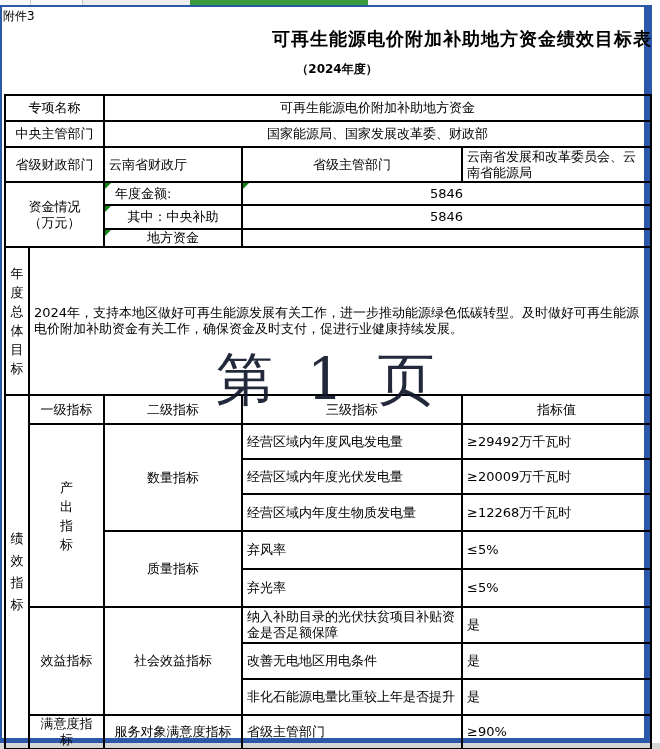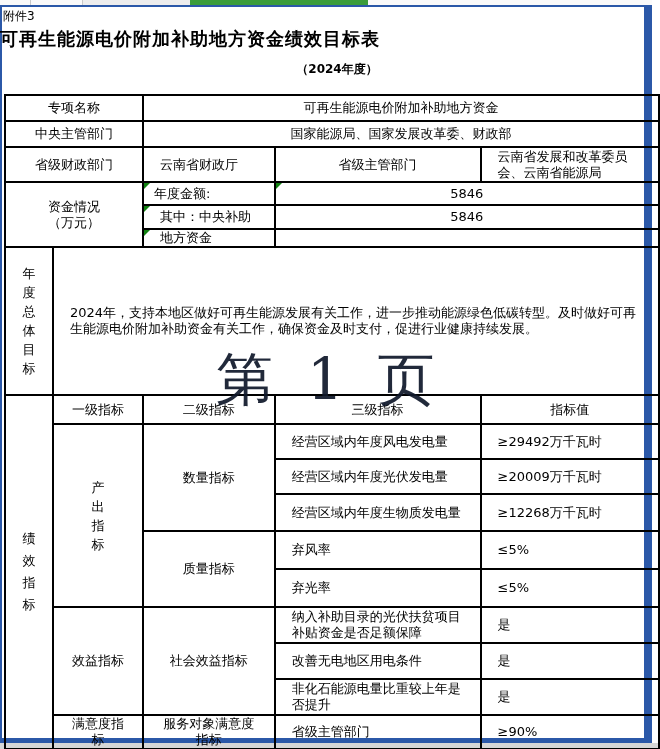--- a/index.html
+++ b/index.html
@@ -17,33 +17,33 @@
   .strip-green{ position:absolute; top:0; height:5px; left:190px; width:178px; }
   .win-top    { position:absolute; left:0; top:5px;  width:652px; height:2px; }
   .win-left   { position:absolute; left:0; top:5px;  width:2px;  height:738px; }
   .win-right  { position:absolute; left:644px; top:5px; width:8px; height:738px; }
   .win-bottom { position:absolute; left:0; top:738px; width:652px; height:5px; }
   .below-strip{ position:absolute; left:0; top:743px; width:660px; height:6px; background:#d6d6d6; }
   .right-gap  { position:absolute; left:652px; top:0; width:8px; height:743px; background:#ffffff; }
 
   
   .attach   { position:absolute; left:3px; top:8px; font-size:12px; }
-  .doc-title{ position:absolute; left:0; top:27px; width:652px; text-align:left;
+  .doc-title{ position:absolute; left:0; top:27px; width:652px; text-align:right;
               font-size:18px; font-weight:bold; letter-spacing:1px; }
   .doc-sub  { position:absolute; left:11px; top:61px; width:652px; text-align:center;
               font-size:12px; font-weight:bold; }
 
   
   table.doc { position:absolute; left:4px; top:94px; border-collapse:collapse;
               table-layout:fixed; z-index:1; }
-  table.doc td { border:2px solid #000; padding:0 16px; vertical-align:middle;
+  table.doc td { border:2px solid #000; padding:0 4px; vertical-align:middle;
                  font-size:13px; line-height:16px; overflow:hidden; word-break:break-all; }
   td.c { text-align:center; }
   td.l { text-align:left; }
-  td.r { text-align:left; padding-right:3px; }
+  td.r { text-align:center; padding-right:3px; }
   td.rel { position:relative; }
   td.goal { padding:0 8px; line-height:21px; text-align:left; }
   .vtext { width:14px; margin:16px auto; word-break:break-all;
            line-height:19px; text-align:center; }
   .vtext.wide { line-height:22px; }
   .narrow-inner { width:56px; margin:0 auto; text-align:center; }
   .flag { position:absolute; top:0; left:0; width:0; height:0;
           border-top:6px solid #128212; border-right:6px solid transparent; }
 
   

